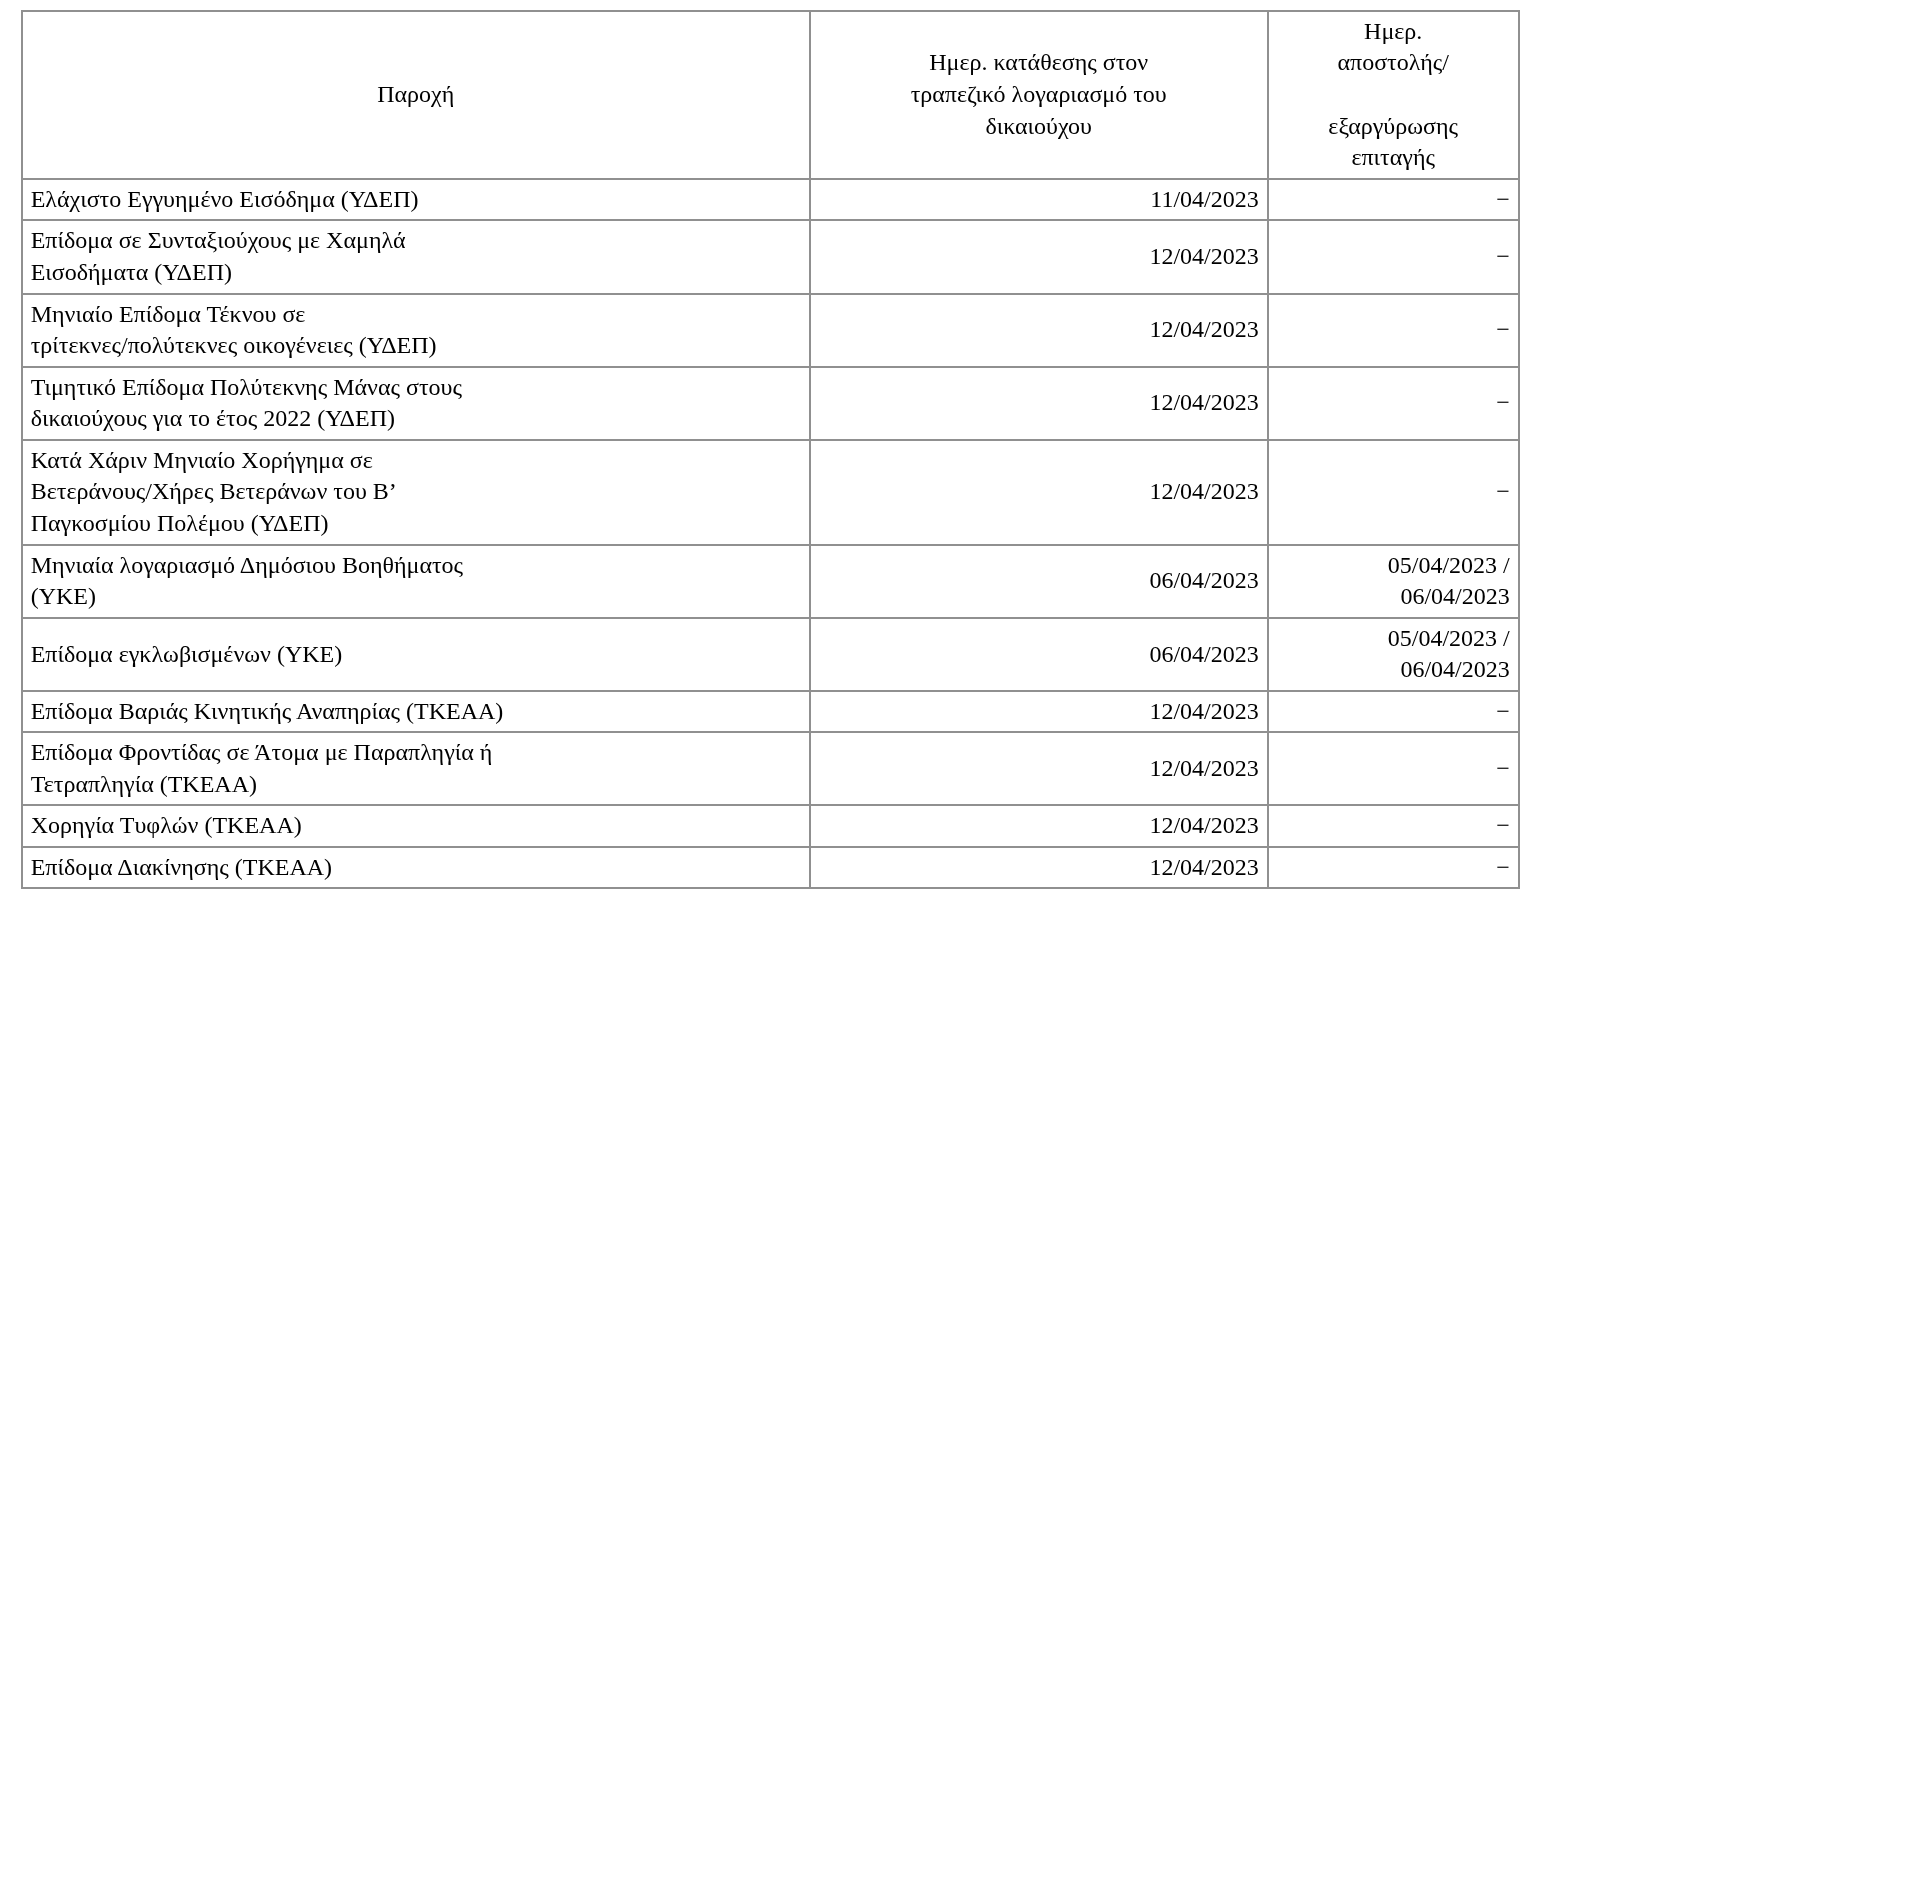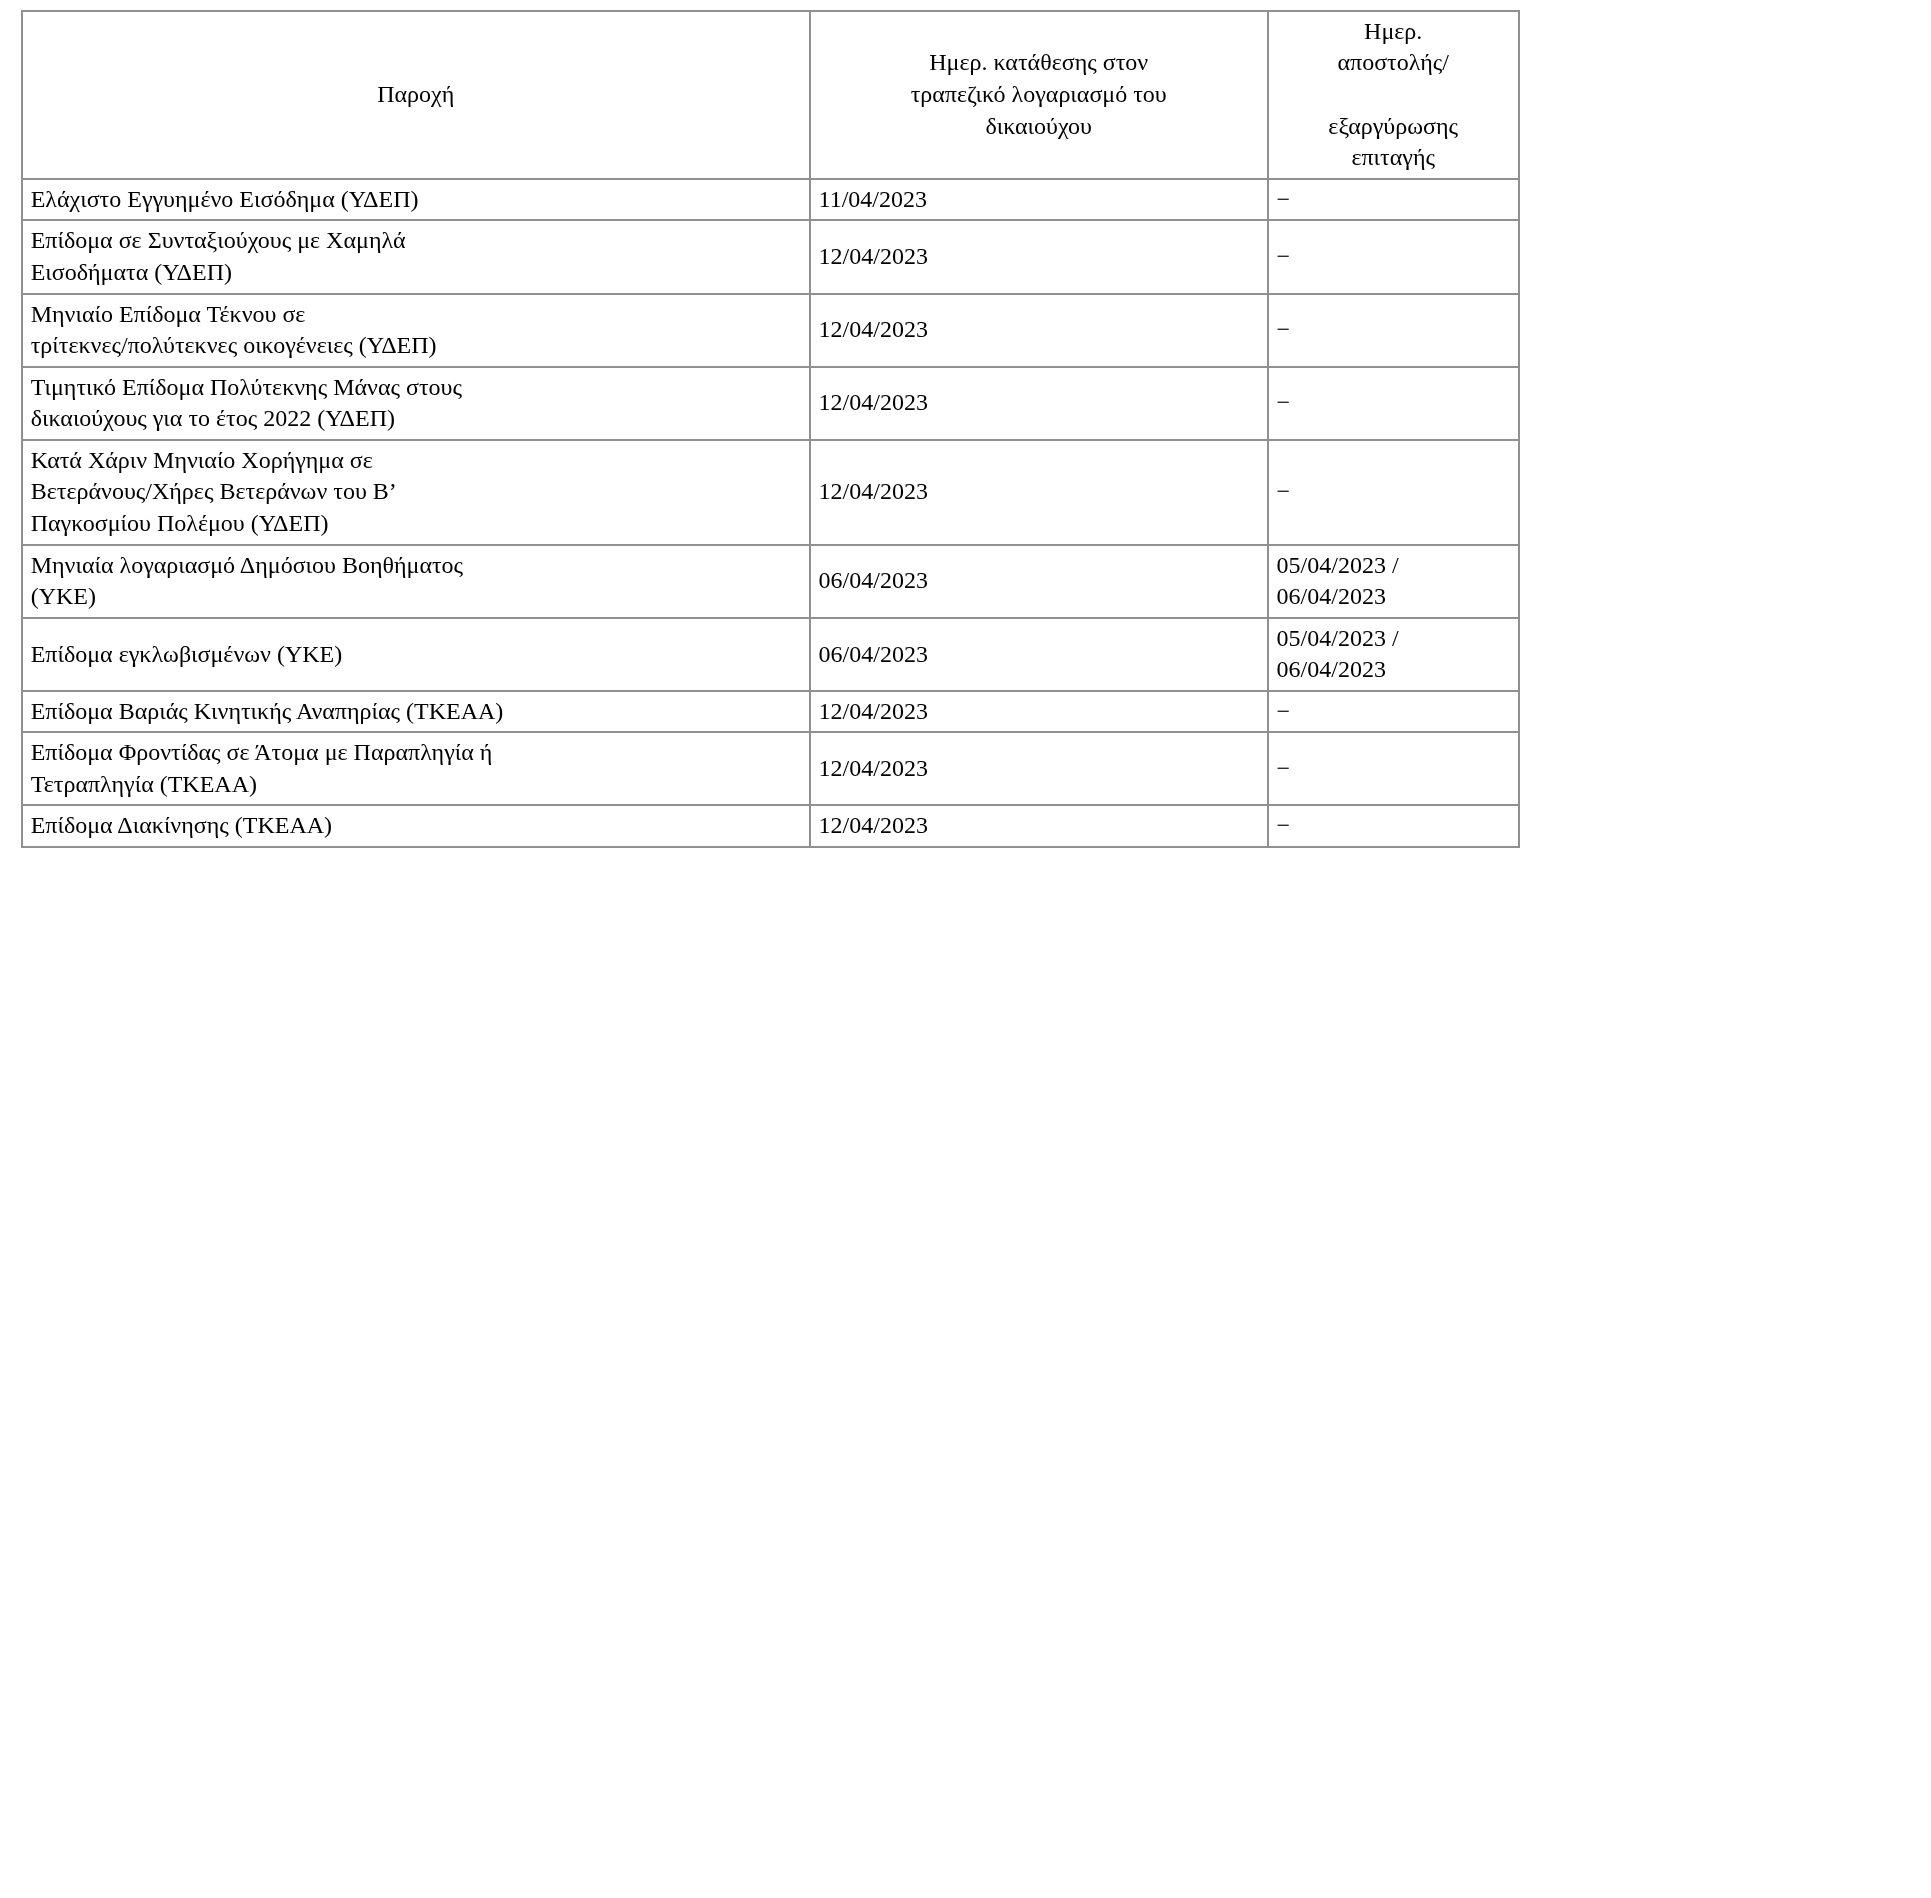--- a/index.html
+++ b/index.html
@@ -27,21 +27,21 @@
     vertical-align: middle;
     white-space: pre-line;
     padding: 3.9px 7.9px;
     overflow: hidden;
   }
   .col-benefit { width: 788px; }
   .col-deposit { width: 458px; }
   .col-cheque  { width: 251px; }
   .benefits-table th { text-align: center; }
   td.cell-benefit { text-align: left; padding-left: 8px; }
-  td.cell-deposit, td.cell-cheque { text-align: left; }
+  td.cell-deposit, td.cell-cheque { text-align: right; }
 </style>
 </head>
 <body>
 
 <table class="benefits-table">
   <colgroup>
     <col class="col-benefit">
     <col class="col-deposit">
     <col class="col-cheque">
   </colgroup>
@@ -107,19 +107,24 @@
     <td class="cell-deposit">12/04/2023</td>
     <td class="cell-cheque">−</td>
   </tr>
       <tr>
     <td class="cell-benefit">Επίδομα Φροντίδας σε Άτομα με Παραπληγία ή
 Τετραπληγία (ΤΚΕΑΑ)</td>
     <td class="cell-deposit">12/04/2023</td>
     <td class="cell-cheque">−</td>
   </tr>
       <tr>
+    <td class="cell-benefit">Χορηγία Τυφλών (ΤΚΕΑΑ)</td>
+    <td class="cell-deposit">12/04/2023</td>
+    <td class="cell-cheque">−</td>
+  </tr>
+      <tr>
     <td class="cell-benefit">Επίδομα Διακίνησης (ΤΚΕΑΑ)</td>
     <td class="cell-deposit">12/04/2023</td>
     <td class="cell-cheque">−</td>
   </tr>
     </tbody>
 </table>
 
 
 </body></html>

